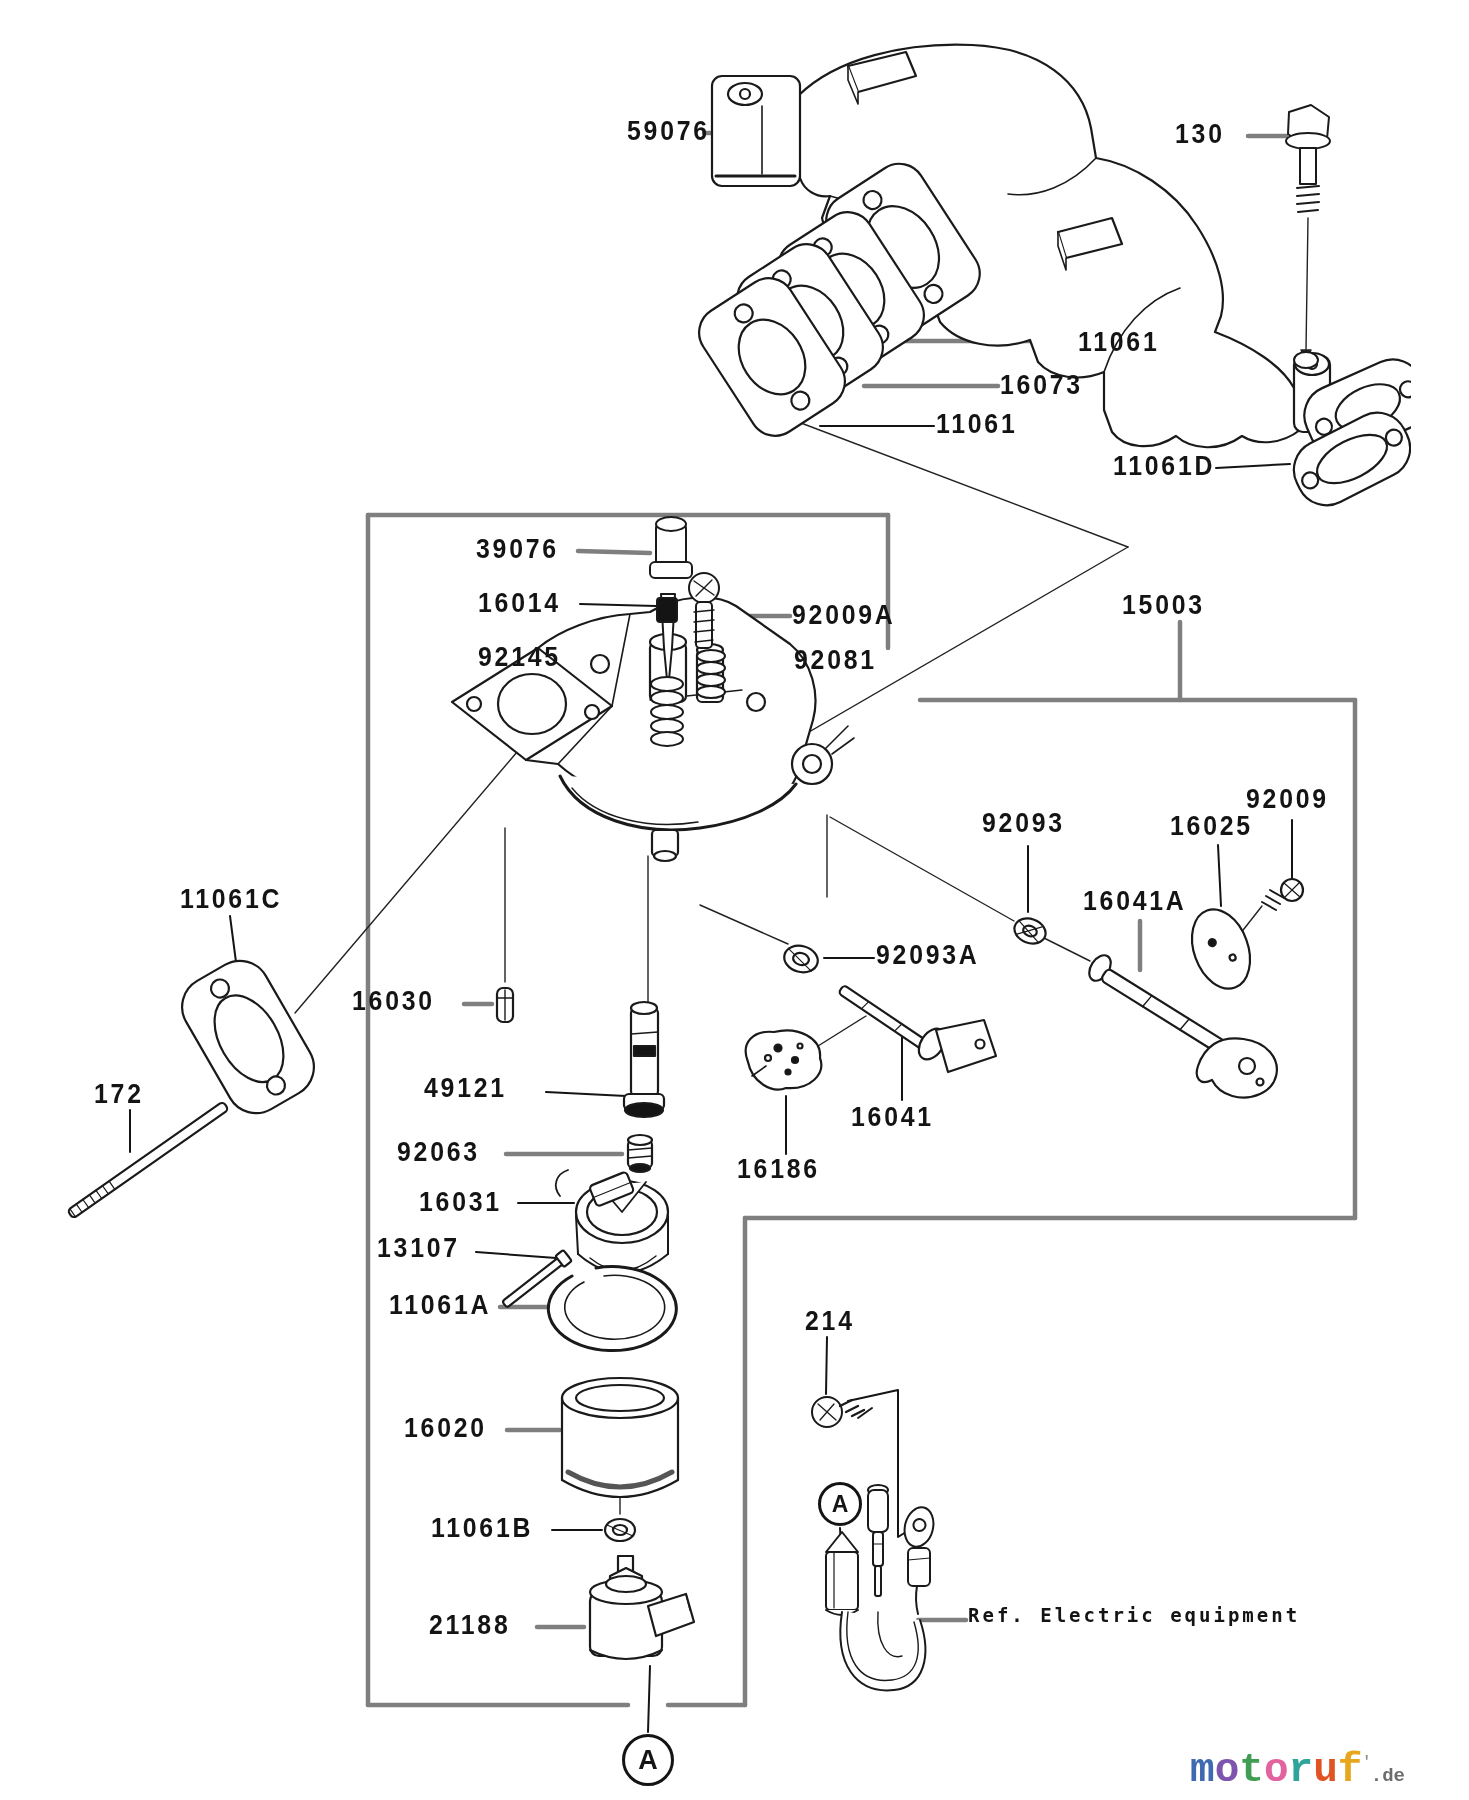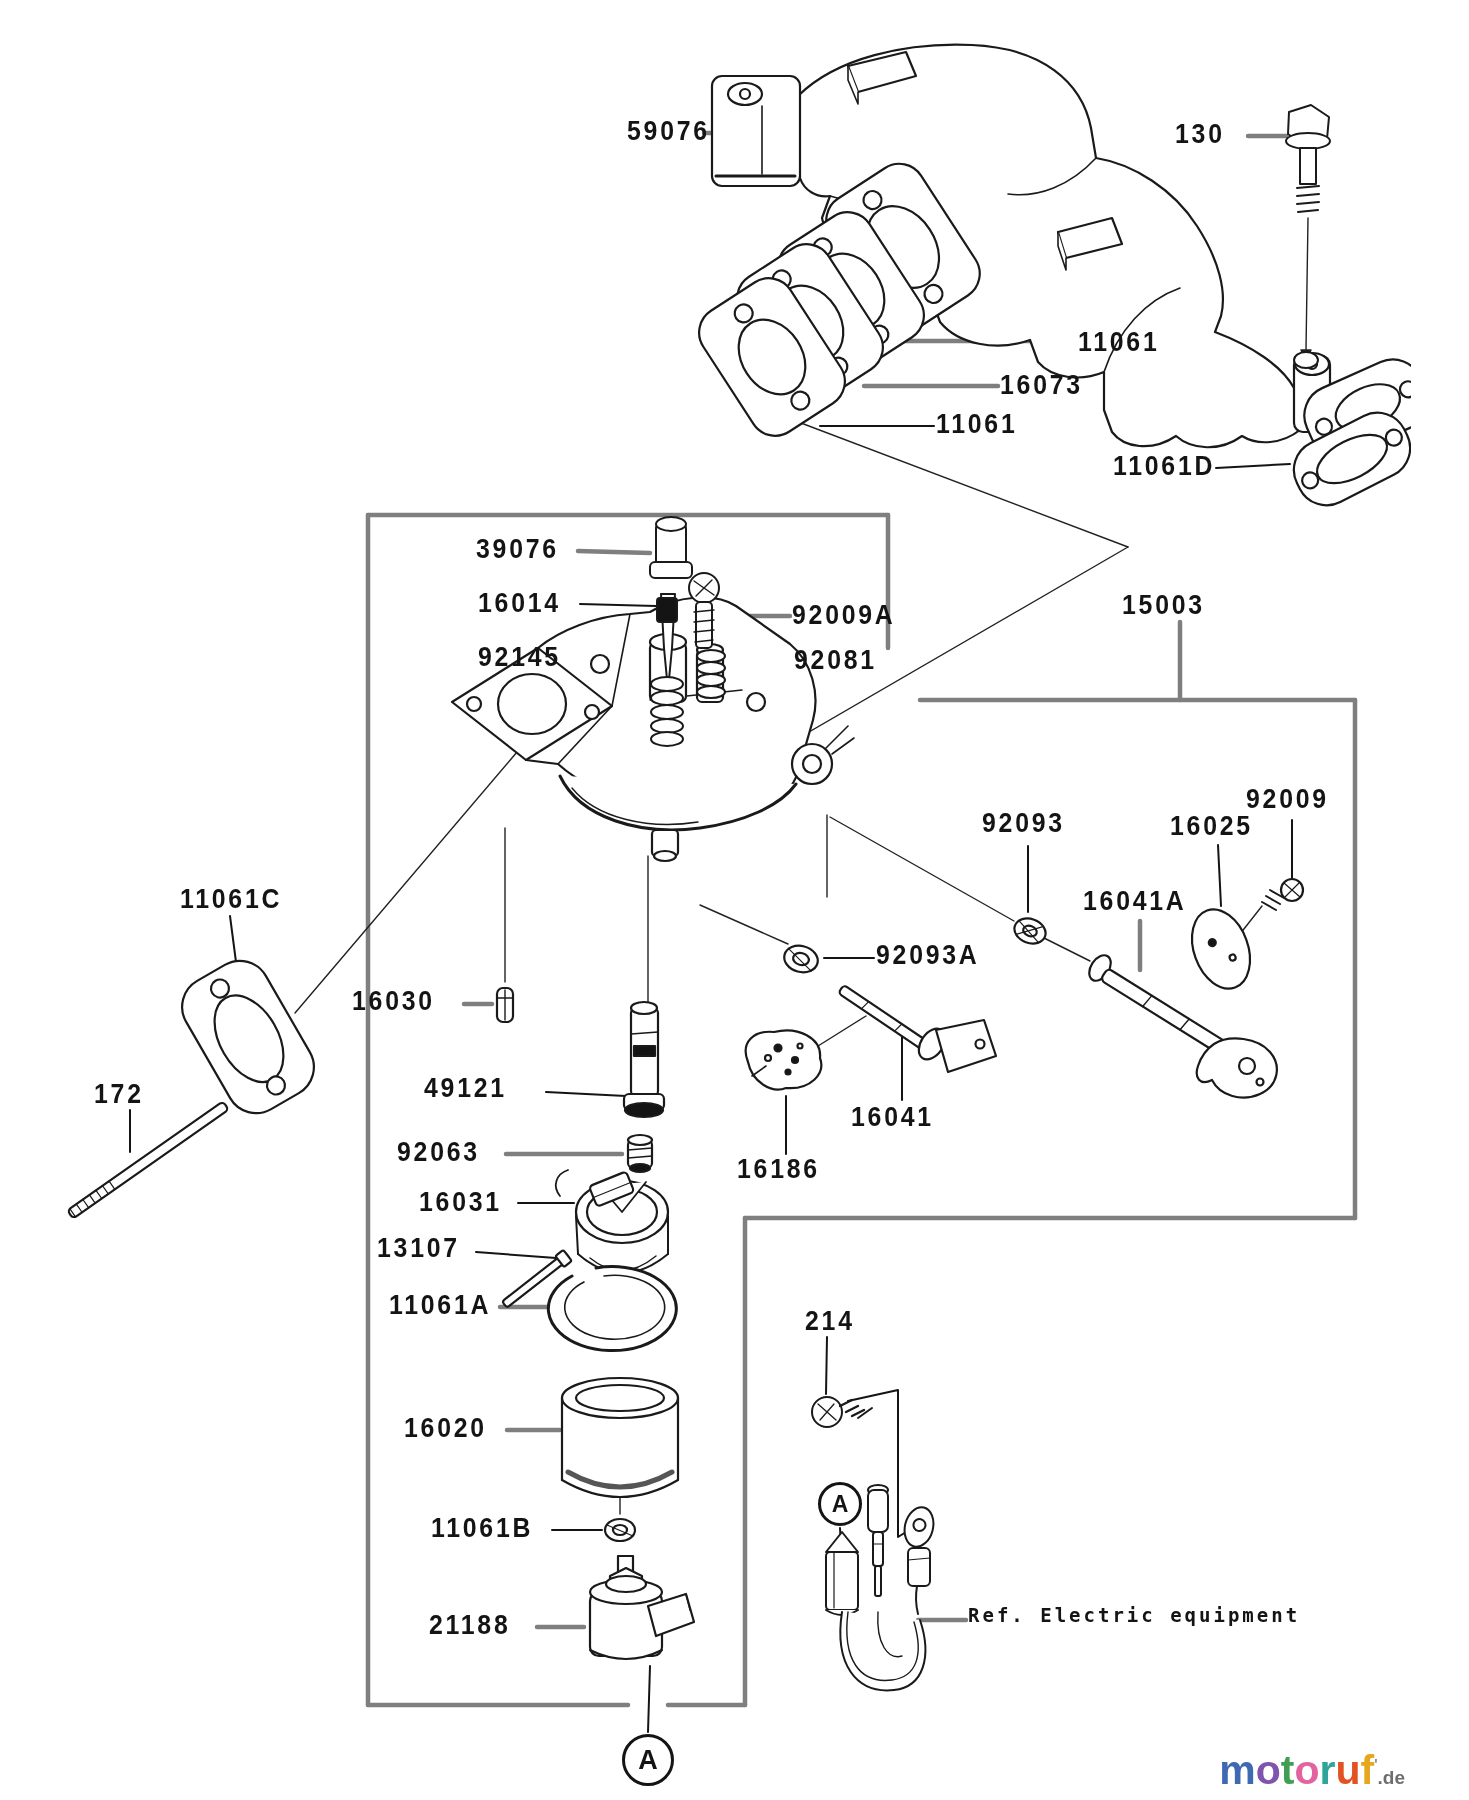--- a/index.html
+++ b/index.html
@@ -10,21 +10,21 @@
               letter-spacing:3px;color:#141414;white-space:nowrap;
               transform:scaleX(.92);transform-origin:left top;line-height:1;}
   .ref-note{position:absolute;left:968px;top:1604px;
             font:bold 19px "DejaVu Sans Mono",monospace;letter-spacing:3px;color:#141414;
             white-space:nowrap;}
   .detail-marker{position:absolute;border:3px solid #141414;border-radius:50%;
                  display:flex;align-items:center;justify-content:center;
                  color:#141414;background:#fff;box-sizing:border-box;}
   #marker-a-main{left:622px;top:1734px;width:52px;height:52px;font:bold 27px "Liberation Sans",sans-serif;}
   #marker-a-electric{left:818px;top:1482px;width:44px;height:44px;font:bold 23px "Liberation Sans",sans-serif;}
-  #watermark{position:absolute;right:6px;top:1750px;font-family:Liberation Sans, sans-serif;
+  #watermark{position:absolute;right:6px;top:1750px;font-family:Liberation Mono, monospace;
              font-weight:bold;font-size:41px;line-height:1;white-space:nowrap;}
   #watermark .tld{font-size:19px;color:#6d6d6d;font-weight:bold;}
   #watermark .tick{font-size:14px;color:#8a8a8a;vertical-align:super;}
 </style>
 </head>
 <body>
 
 <div id="stage">
 
 <svg id="lineart" width="1469" height="1800" viewBox="0 0 1469 1800" fill="none" stroke-linecap="round" stroke-linejoin="round">

